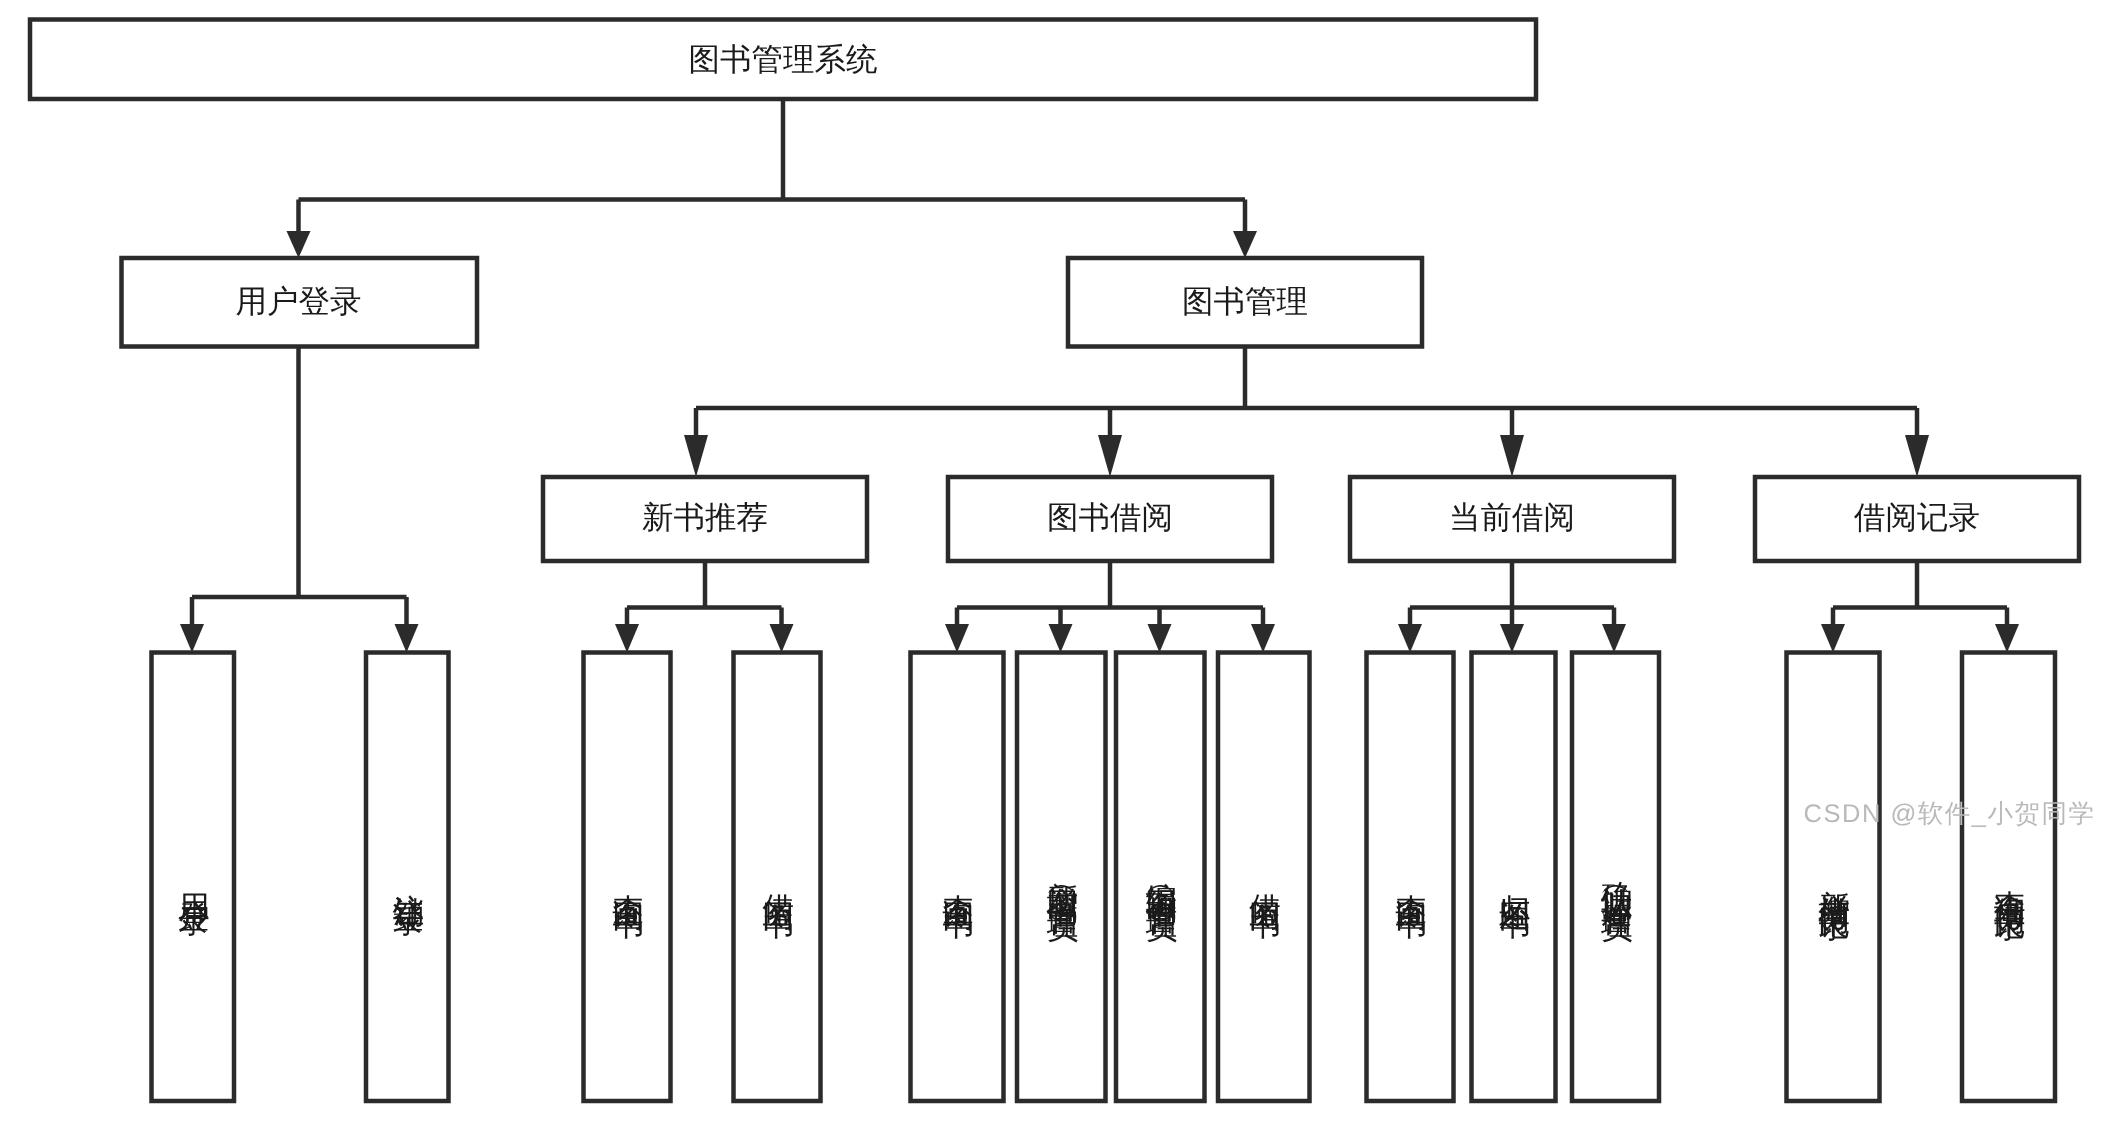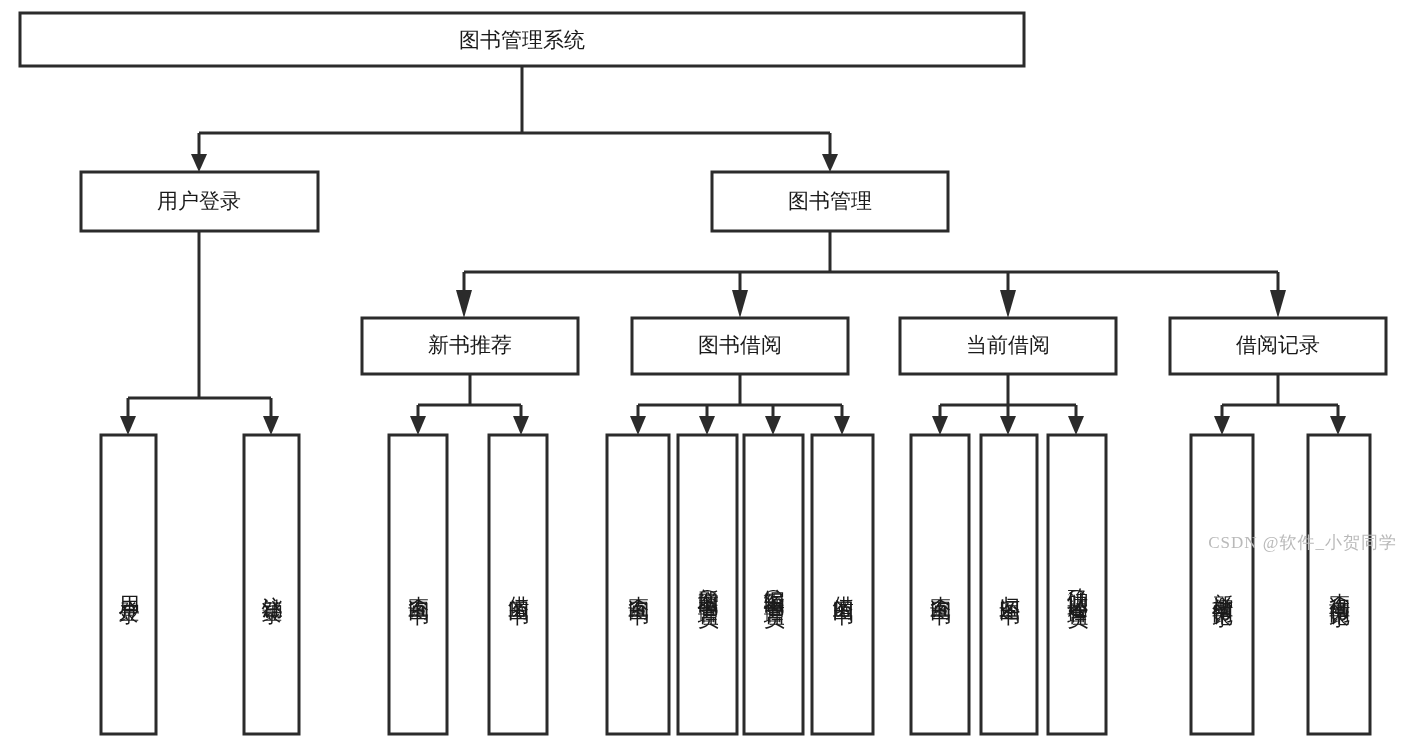--- a/index.html
+++ b/index.html
@@ -62,21 +62,21 @@
     line-height: 1.22;
     letter-spacing: 3px;
     color: #1a1a1a;
     white-space: nowrap;
     pointer-events: none;
   }
   #watermark {
     position: absolute;
     right: 8px;
     bottom: 6px;
-    font-family: Liberation Serif, serif;
+    font-family: Liberation Sans, sans-serif;
     font-size: 17px;
     color: #b9b9b9;
     letter-spacing: 1px;
     white-space: nowrap;
   }
 </style>
 </head>
 <body>
 
 <div id="diagram-root">

